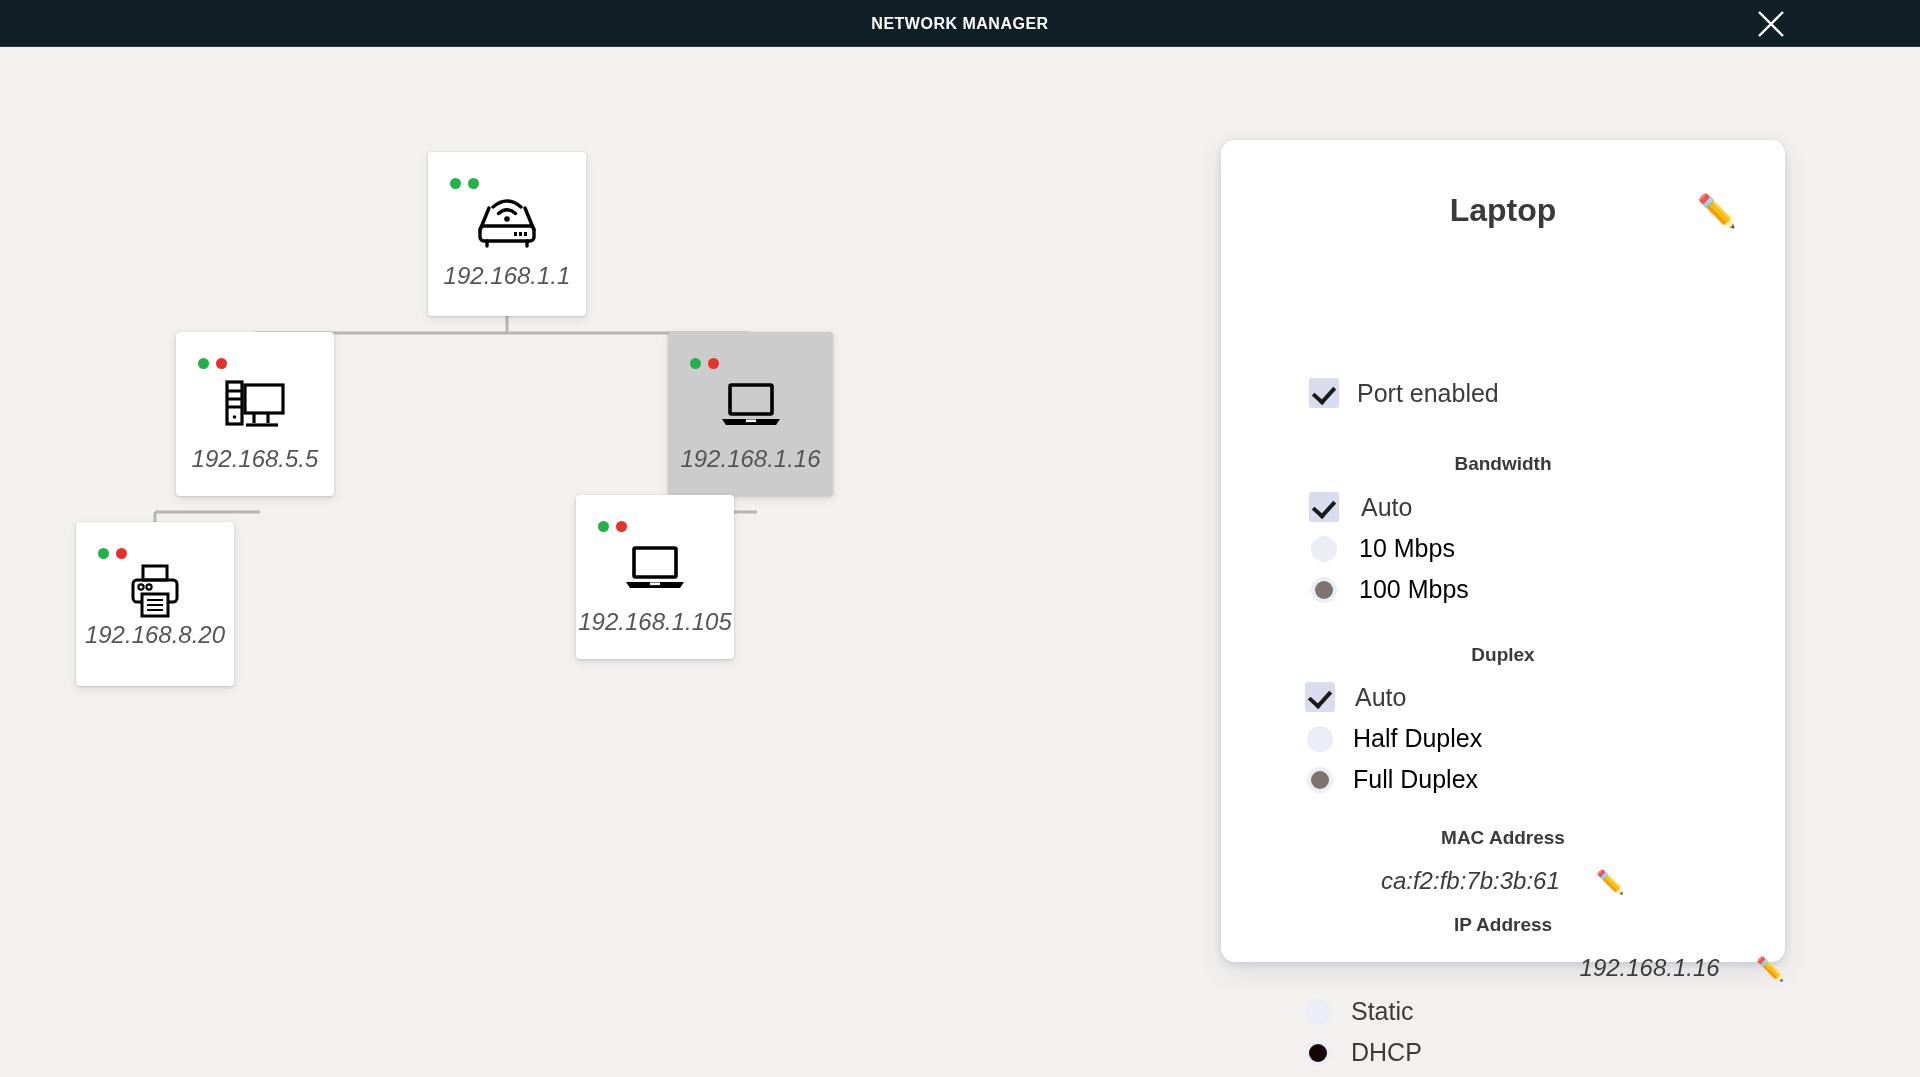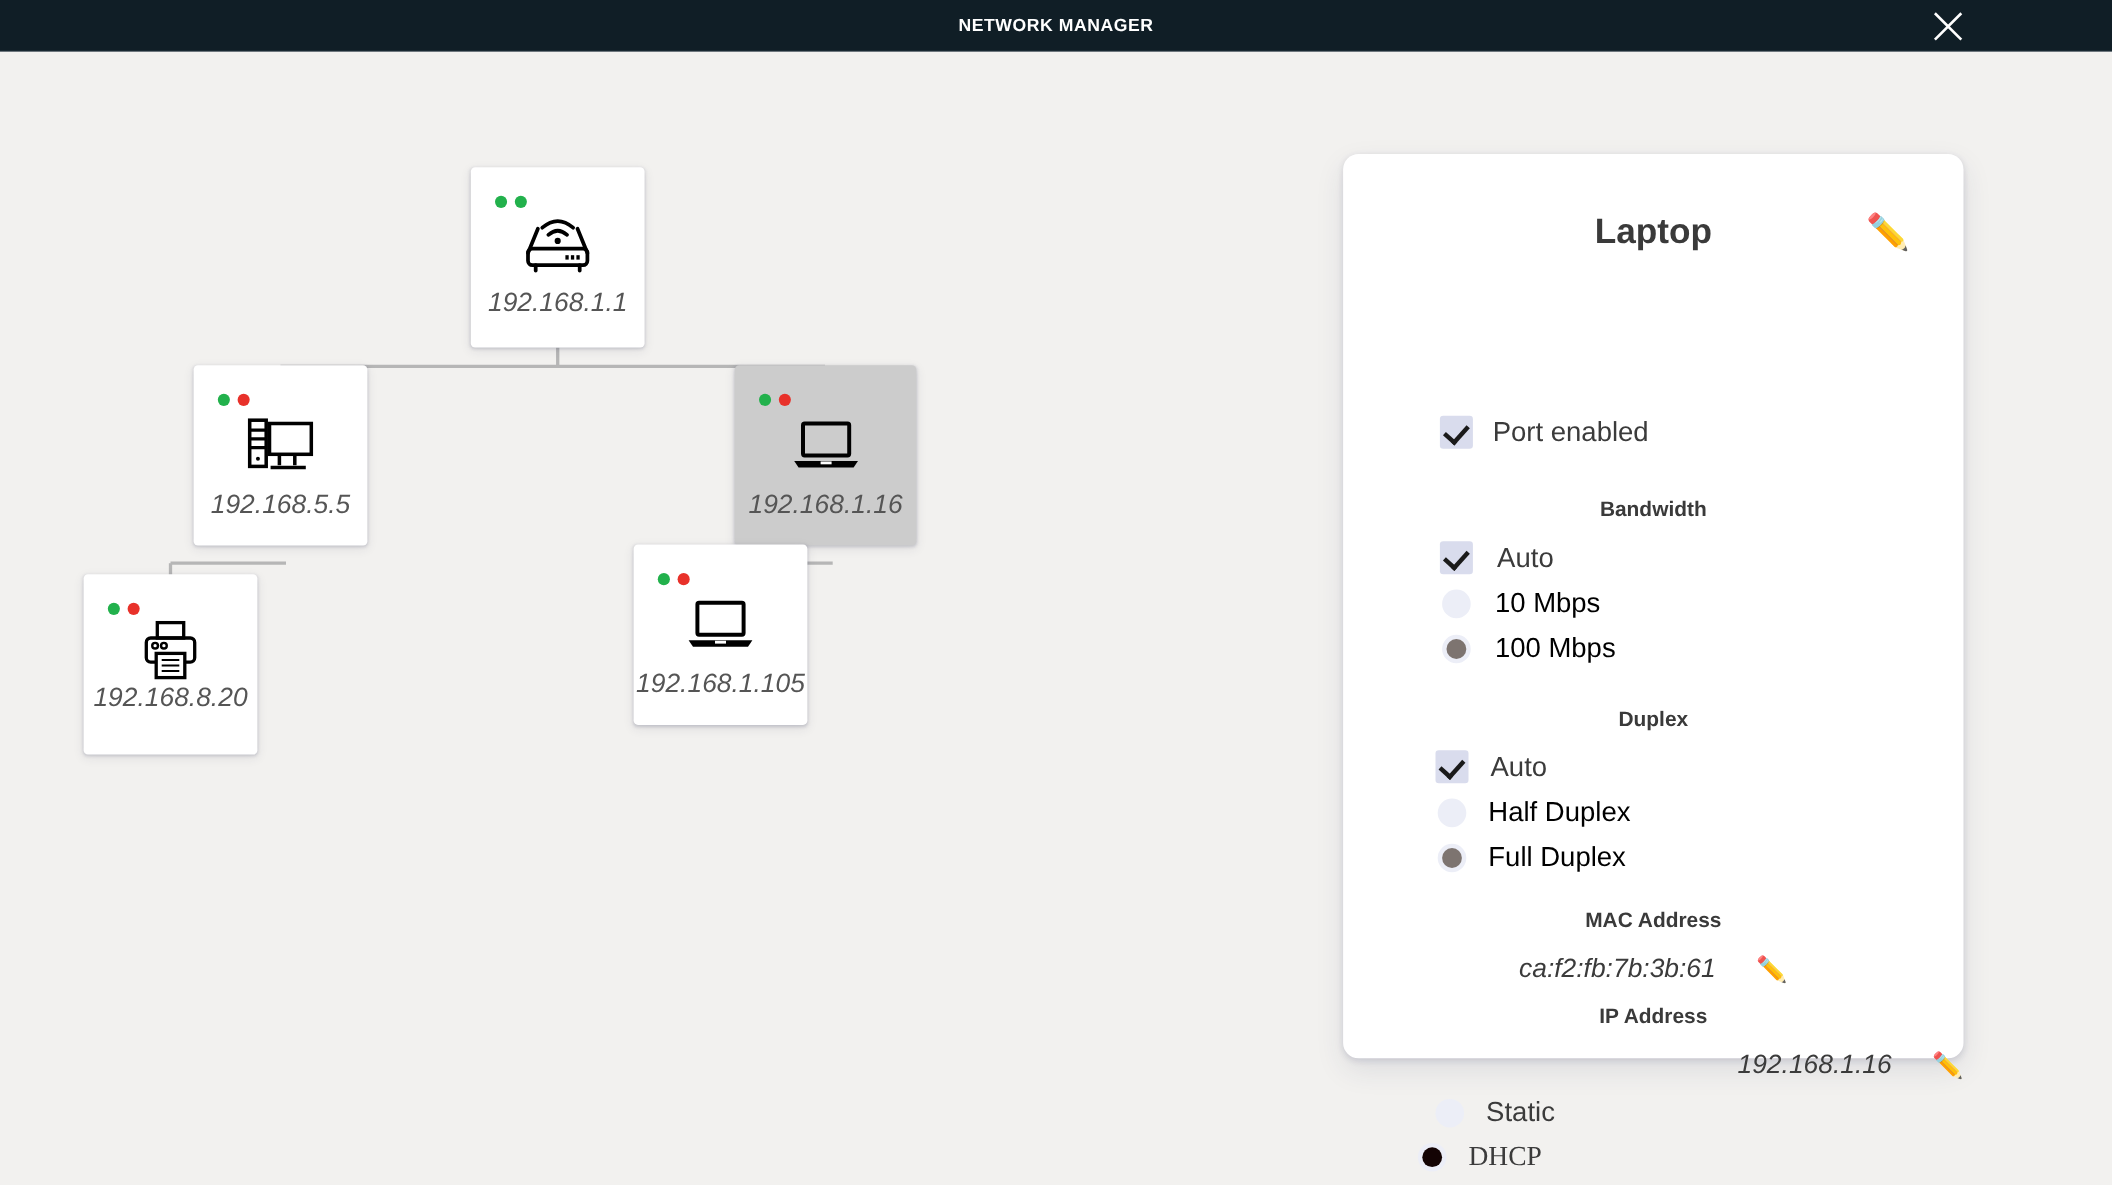--- a/index.html
+++ b/index.html
@@ -239,21 +239,21 @@
   #row-dx-full      { top: 625px; left: 50px; }
   #row-dx-auto .row-label,
   #row-dx-half .row-label,
   #row-dx-full .row-label { margin-left: 20px; }
 
   #mac-title        { top: 687px; }
   #mac-value        { top: 727px; }
   #ip-title         { top: 774px; }
   #ip-value         { top: 814px; text-align: right; }
   #row-static       { top: 857px; left: 48px; }
-  #row-dhcp         { top: 898px; left: 32px; font-family: Liberation Serif, serif; }
+  #row-dhcp         { top: 898px; left: 48px; }
   #row-static .row-label,
   #row-dhcp .row-label { margin-left: 20px; }
 </style>
 </head>
 <body>
 
 <div id="titlebar">
   <div id="titlebar-title">NETWORK MANAGER</div>
   <div id="close-button">
     <svg width="34" height="34" viewBox="0 0 34 34" aria-hidden="true">

